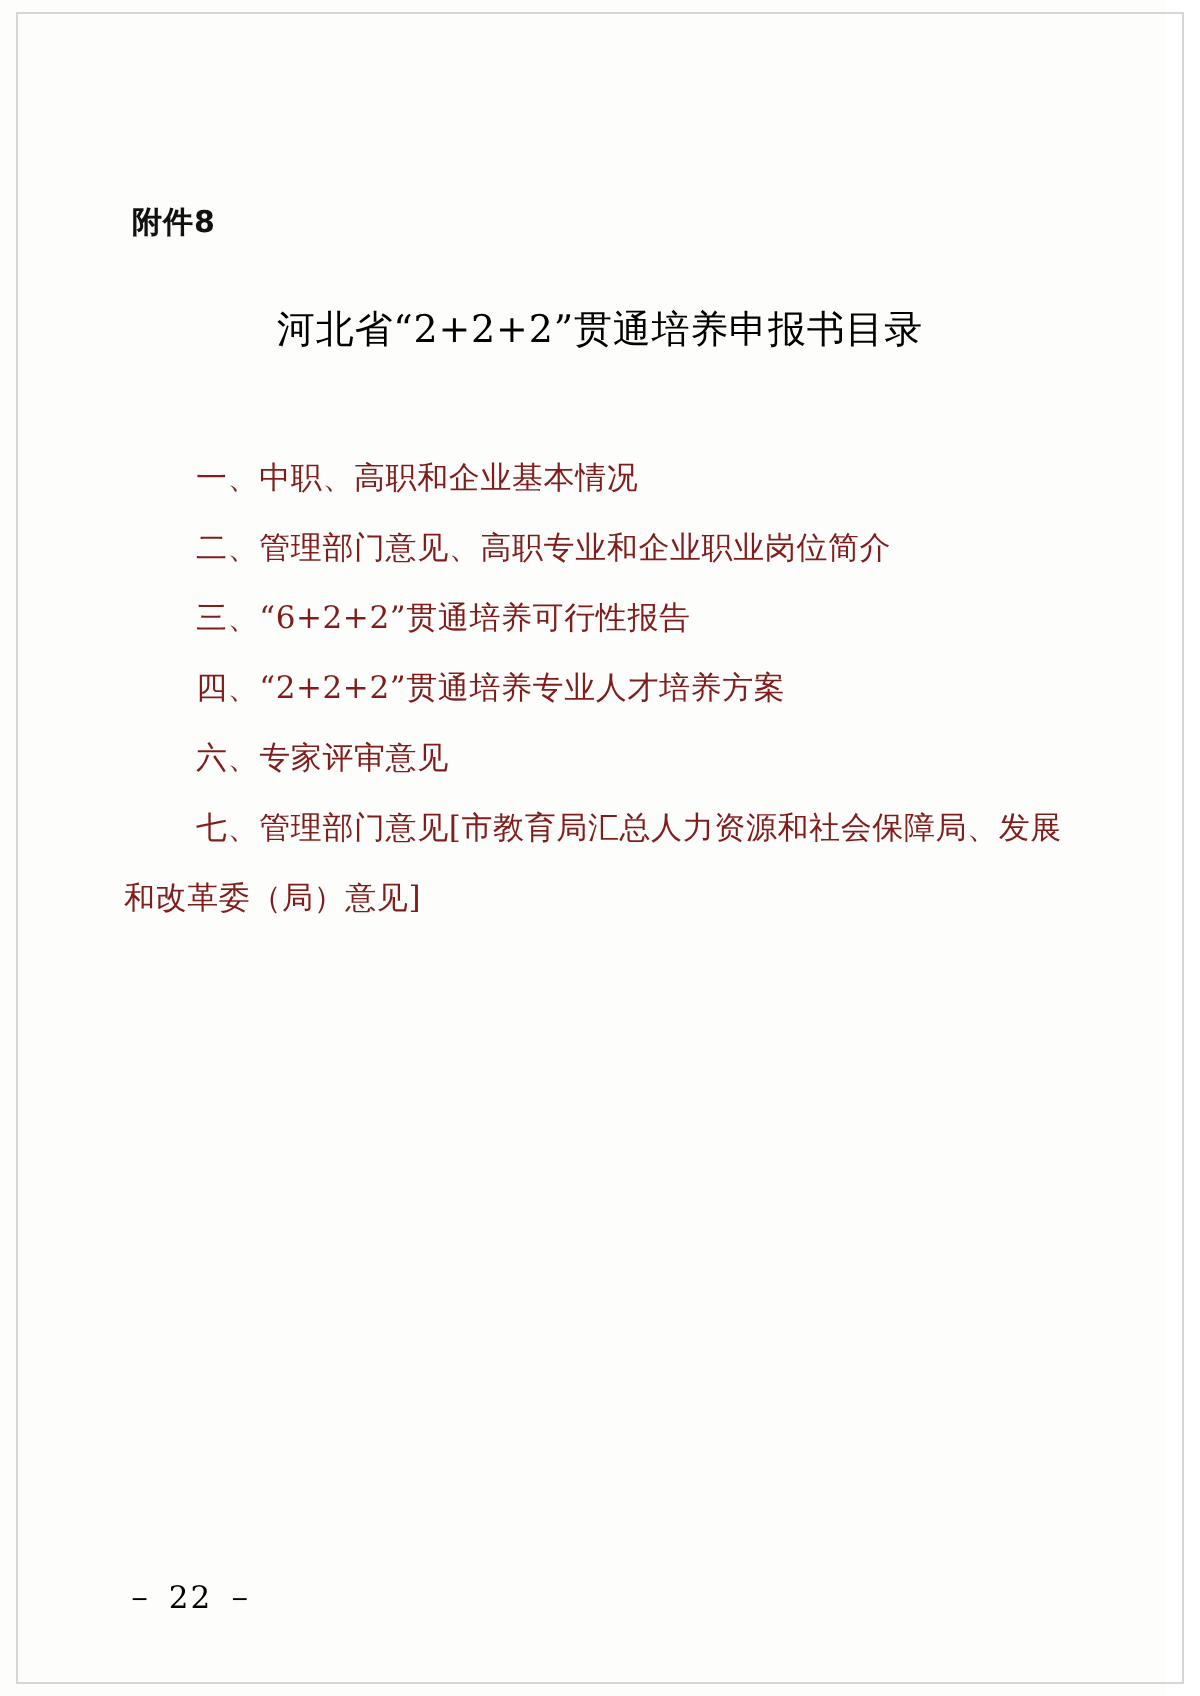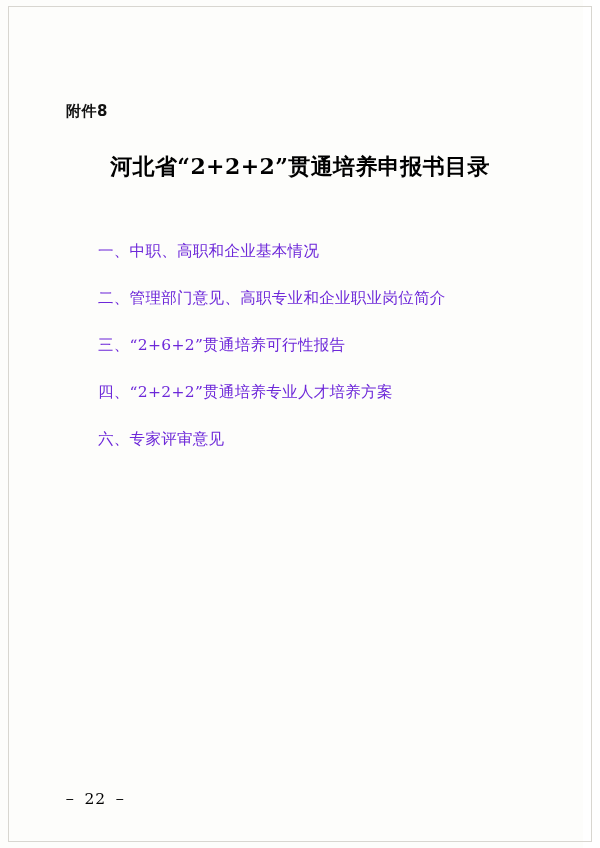--- a/index.html
+++ b/index.html
@@ -48,39 +48,38 @@
     letter-spacing: 0.5px;
     color: #111;
   }
   .doc-title {
     position: absolute;
     left: 0;
     top: 152px;
     width: 476px;
     text-align: center;
     font-family: "DejaVu Serif", "Liberation Serif", serif;
-    font-weight: bold;
-    font-size: 22px;
+    font-weight: normal;
+    font-size: 19px;
     letter-spacing: 0.4px;
     color: #000;
   }
   .toc {
     position: absolute;
     left: 0;
     top: 222px;
     width: 476px;
   }
   .toc-item {
     font-size: 15.5px;
     line-height: 35px;
-    color: #6d28d9;
+    color: #7f1d1d;
     text-indent: 36px;
     letter-spacing: 0.3px;
     white-space: normal;
-    margin-top: 12px;
   }
   .toc-item.wrap {
     text-indent: 36px;
   }
   .page-number {
     position: absolute;
     left: 62px;
     top: 765px;
     font-family: "DejaVu Serif", "Liberation Serif", serif;
     font-size: 15.5px;
@@ -97,21 +96,22 @@
 
   <div class="content">
 
     <div class="attachment-label">附件8</div>
 
     <div class="doc-title">河北省“2+2+2”贯通培养申报书目录</div>
 
     <div class="toc">
       <div class="toc-item">一、中职、高职和企业基本情况</div>
       <div class="toc-item">二、管理部门意见、高职专业和企业职业岗位简介</div>
-      <div class="toc-item">三、“2+6+2”贯通培养可行性报告</div>
+      <div class="toc-item">三、“6+2+2”贯通培养可行性报告</div>
       <div class="toc-item">四、“2+2+2”贯通培养专业人才培养方案</div>
       <div class="toc-item">六、专家评审意见</div>
+      <div class="toc-item wrap">七、管理部门意见[市教育局汇总人力资源和社会保障局、发展和改革委（局）意见]</div>
     </div>
 
   </div>
 
   <div class="page-number">－ 22 －</div>
 </div>
 
 </body></html>

